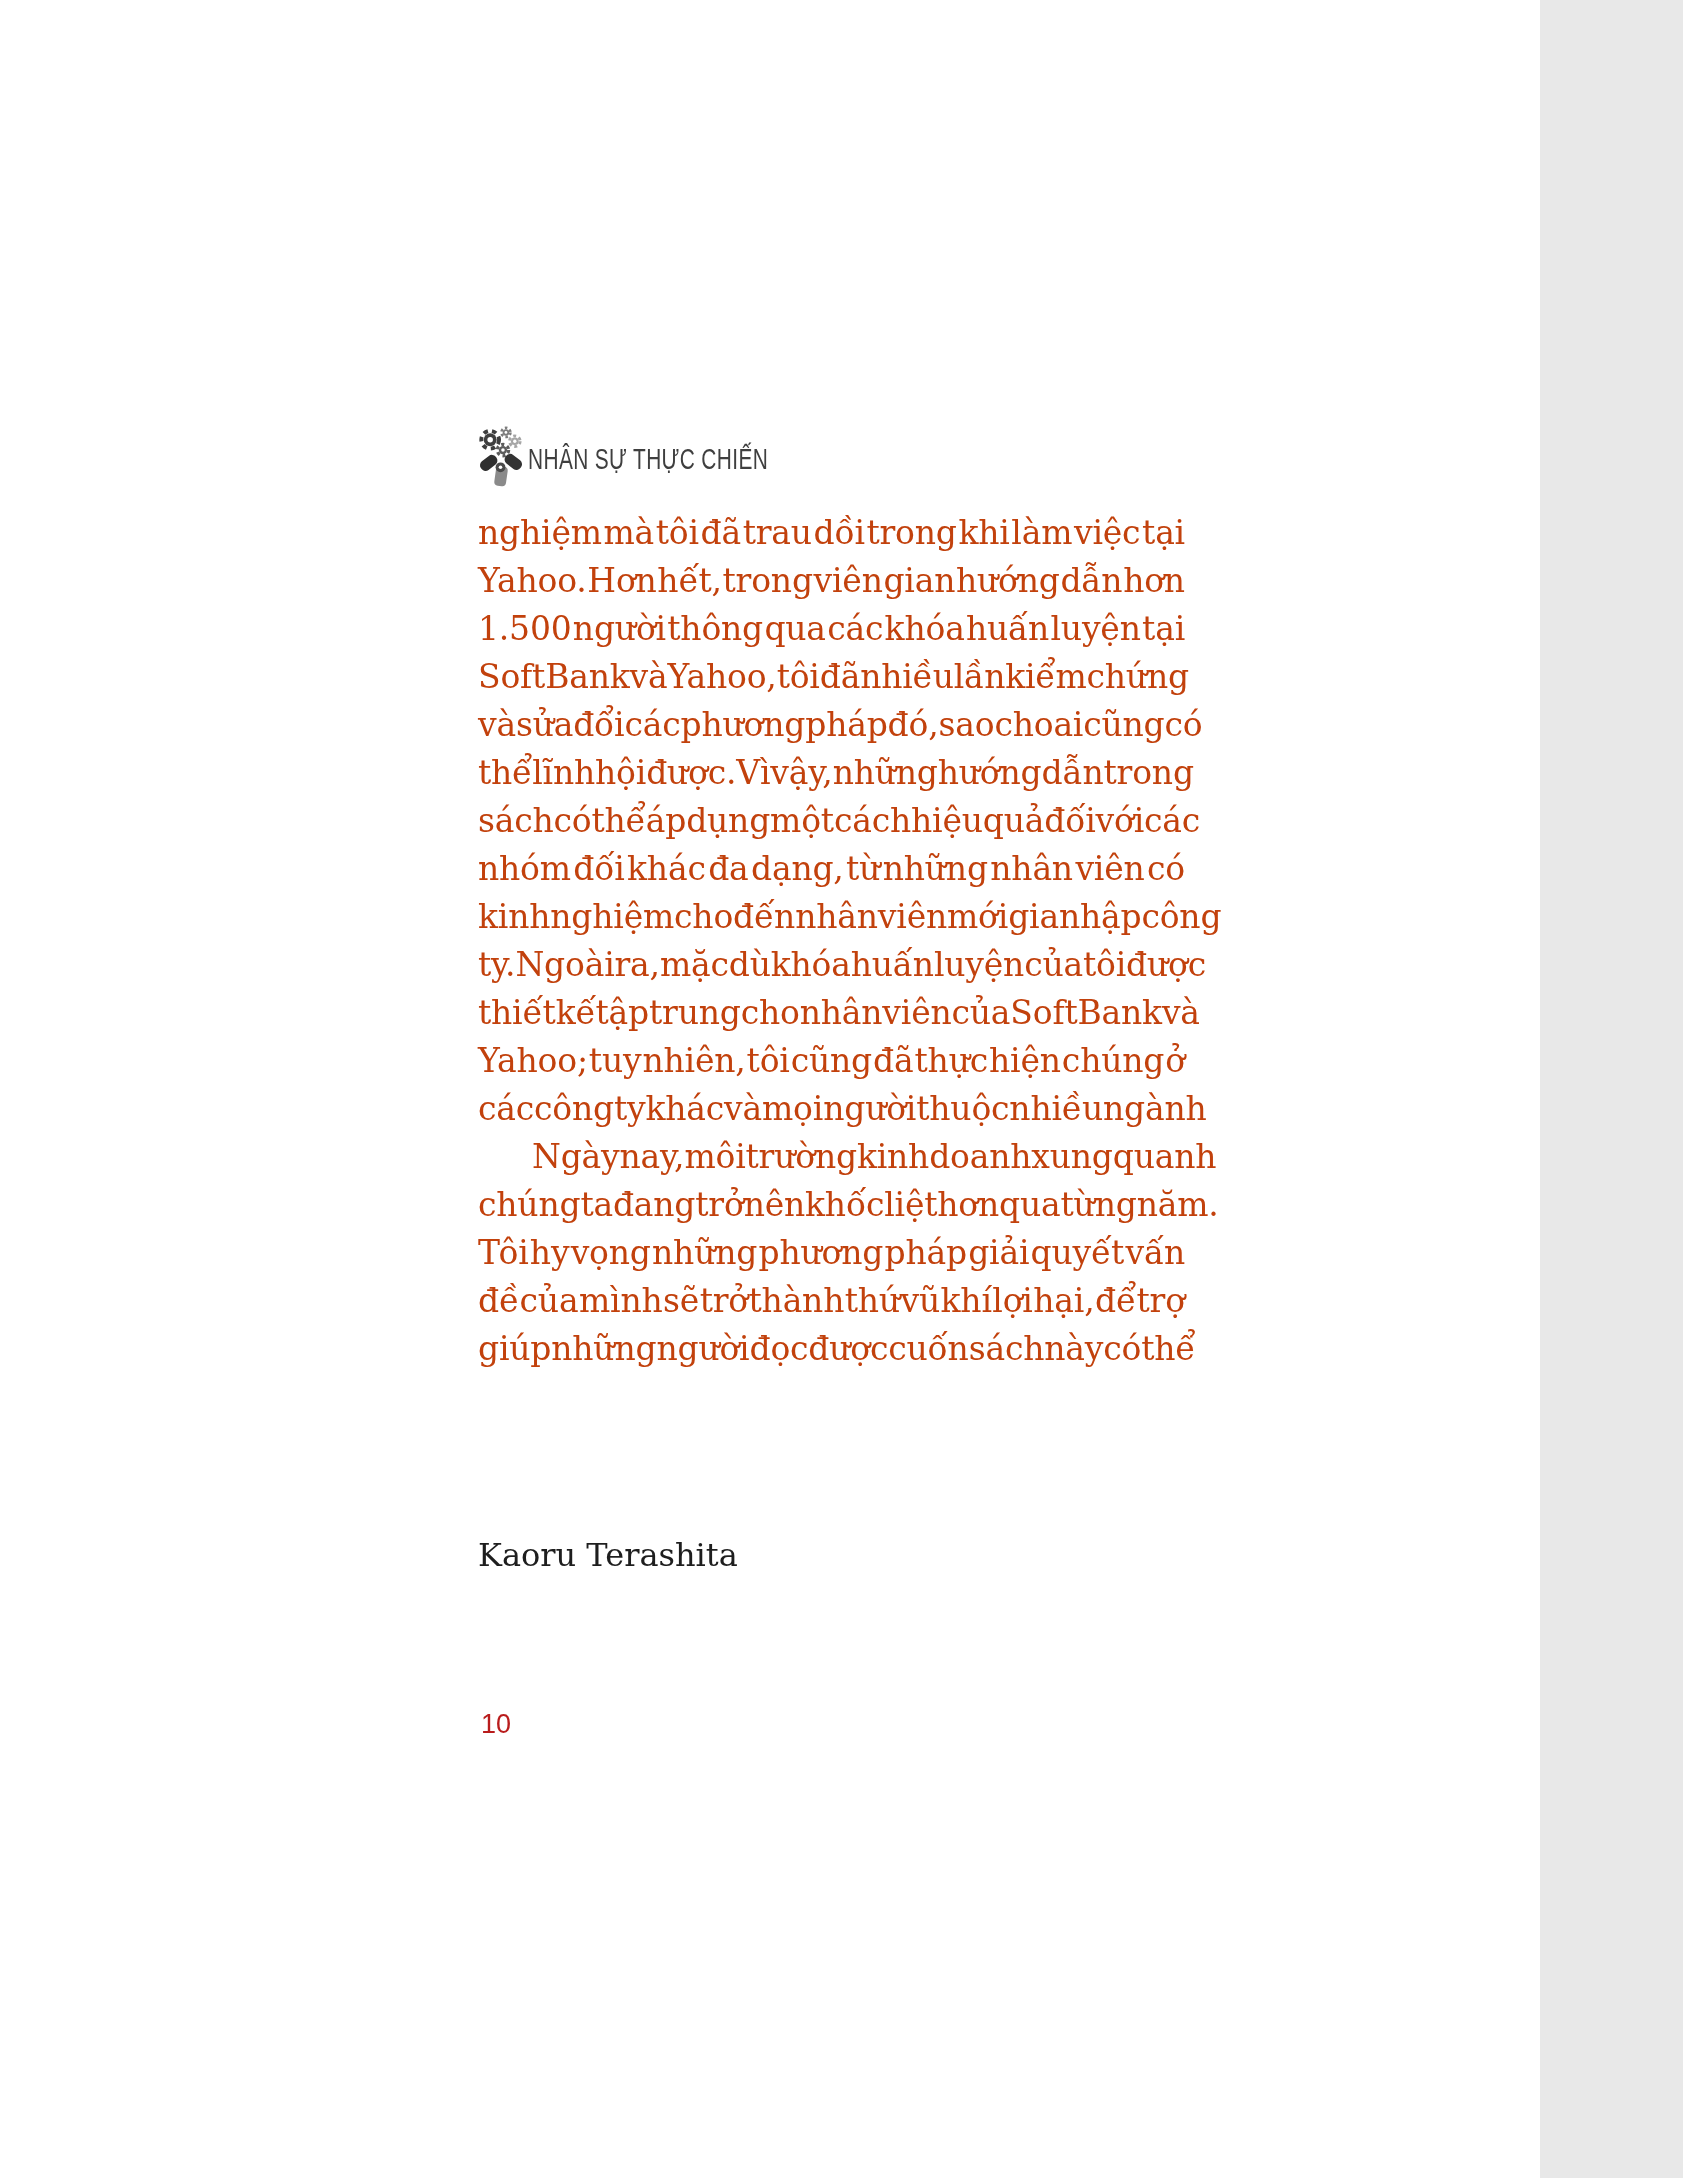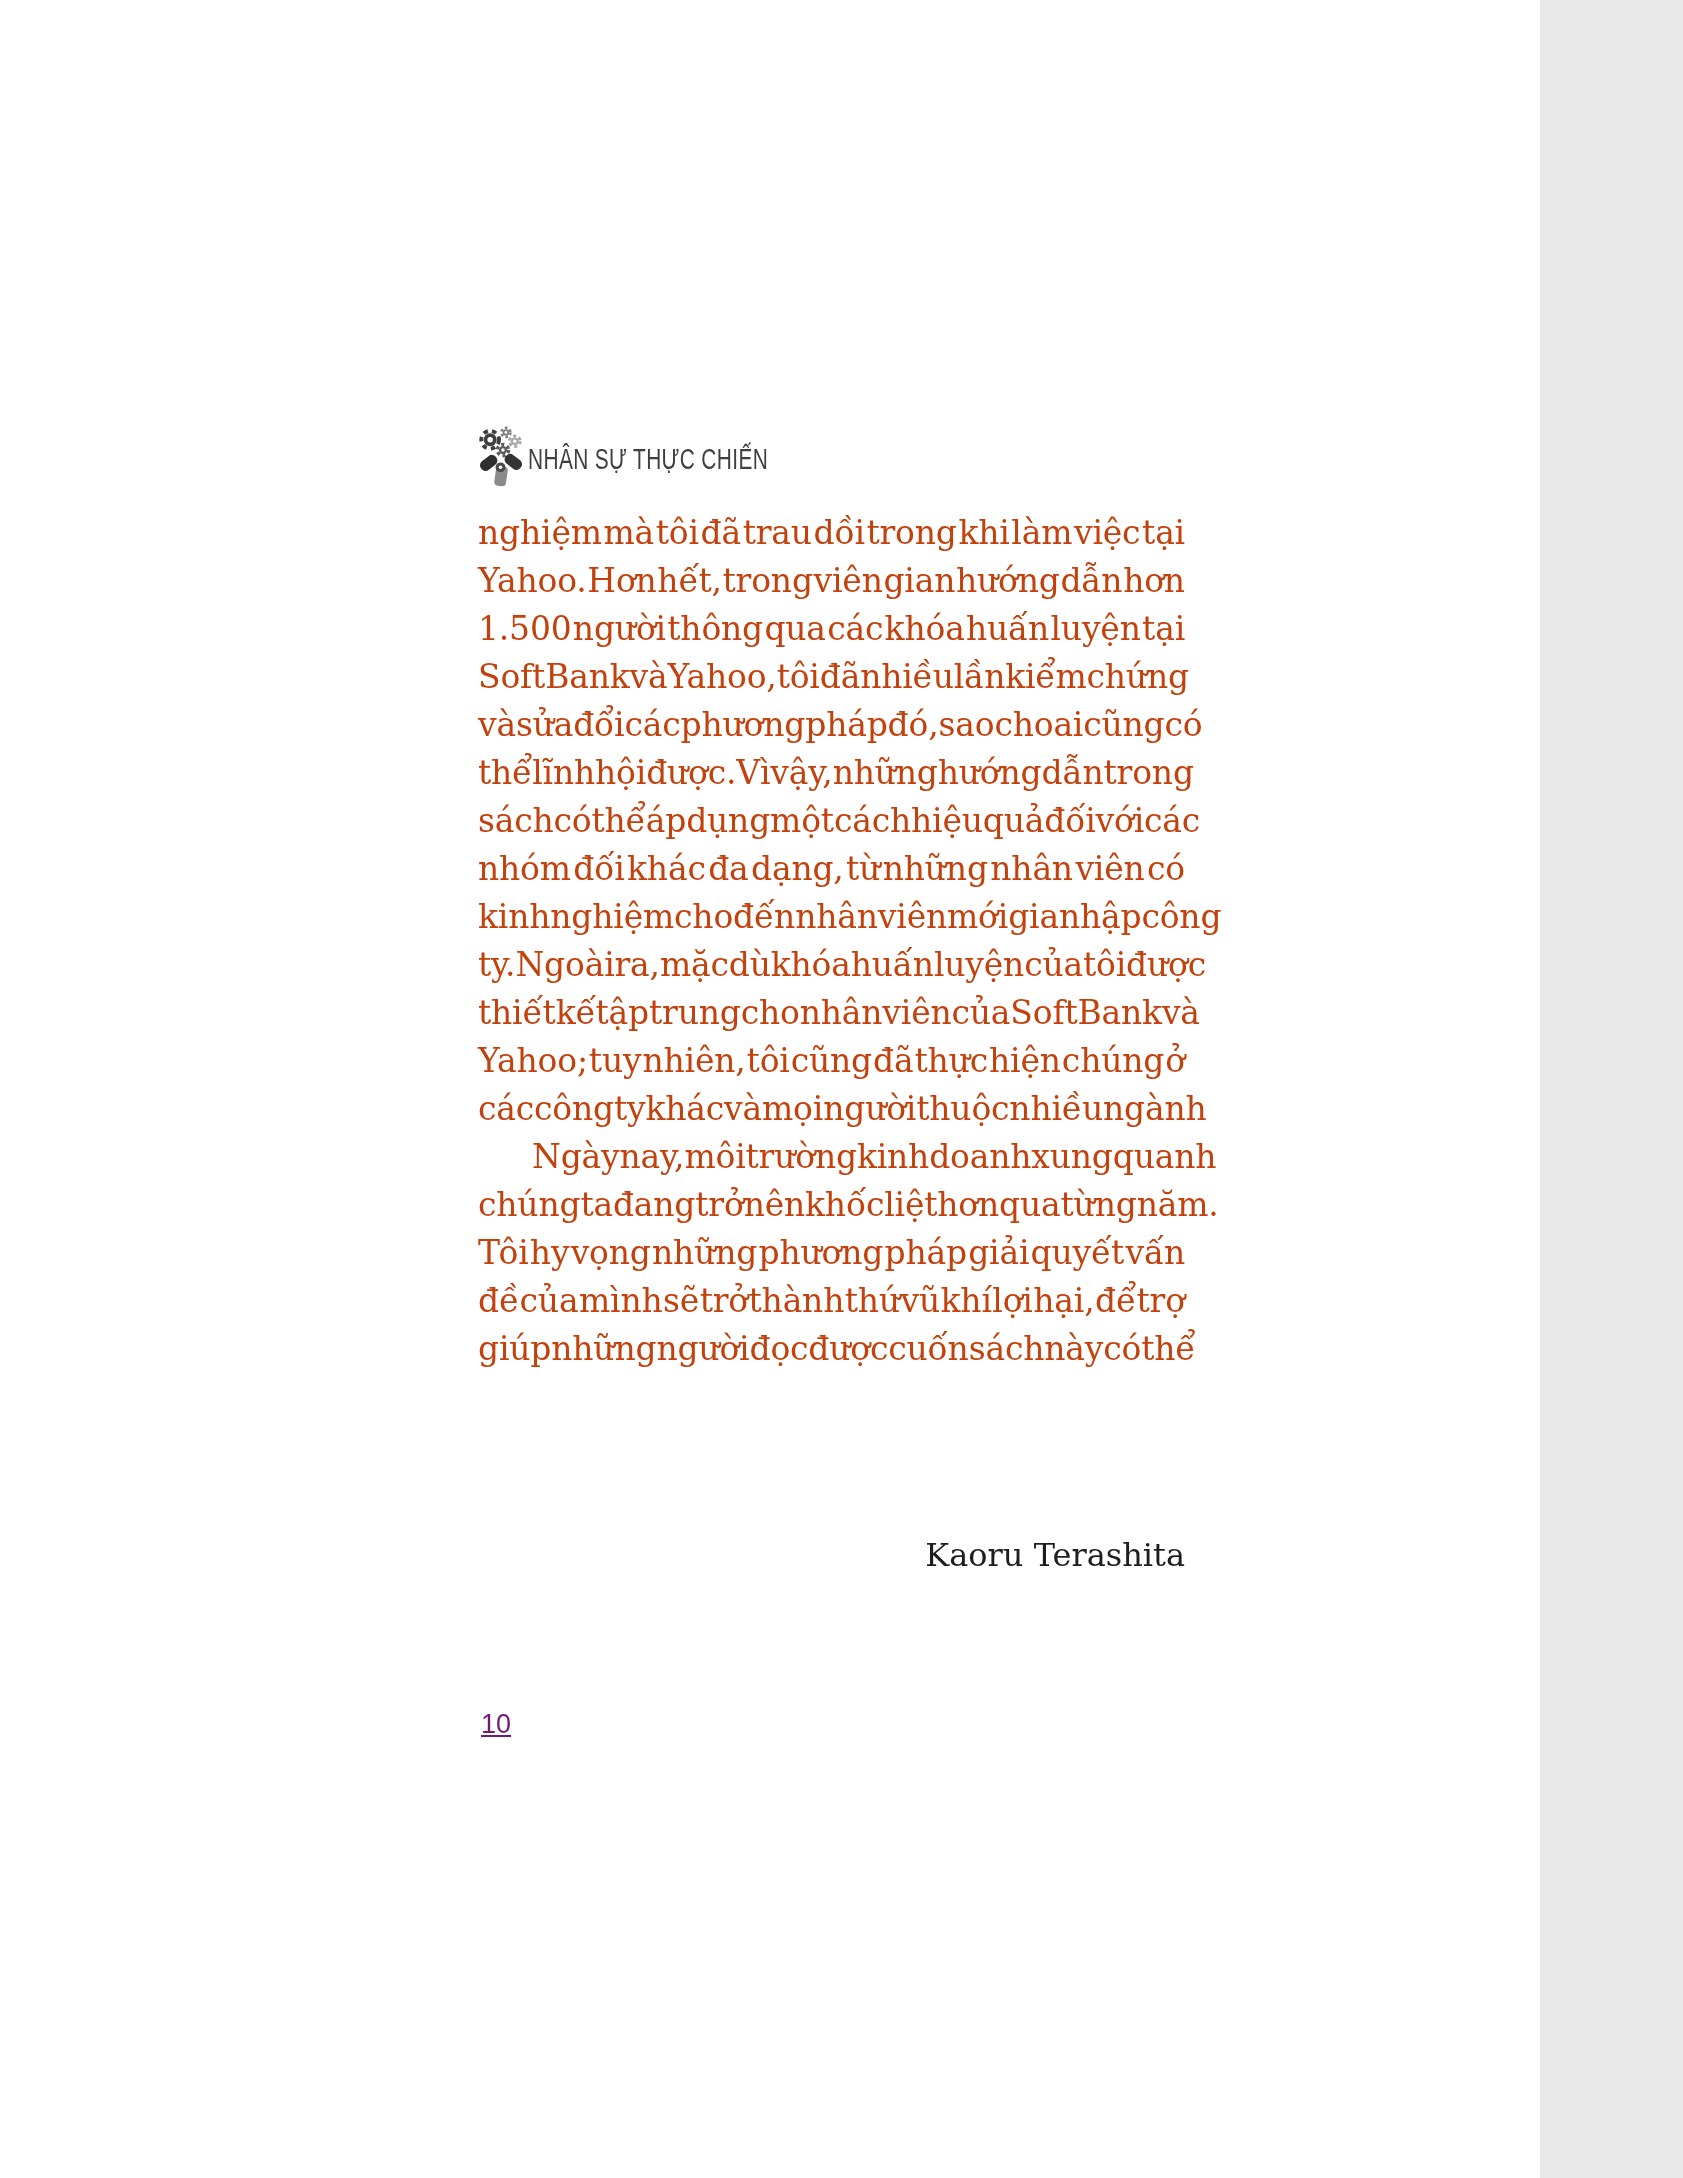--- a/index.html
+++ b/index.html
@@ -63,36 +63,35 @@
     justify-content: flex-start;
   }
   .line.indent { padding-left: 54px; }
 
   
   .author-line {
     position: absolute;
     left: 478px;
     top: 1534px;
     width: 707px;
-    text-align: right;
+    text-align: left;
     font-size: 32px;
     line-height: 42px;
     color: #1e1e1e;
   }
 
   
   .page-number {
     position: absolute;
     left: 481px;
     top: 1709px;
     font-family: "Liberation Sans", "DejaVu Sans", sans-serif;
     font-size: 27px;
     line-height: 30px;
-    color: #701a75;
-    text-decoration: underline;
+    color: #b91c1c;
   }
 </style>
 </head>
 <body>
 
 <div class="page">
 
   <div class="page-header">
     <svg class="header-icon" viewBox="0 0 47 64" xmlns="http://www.w3.org/2000/svg" aria-hidden="true">
 

